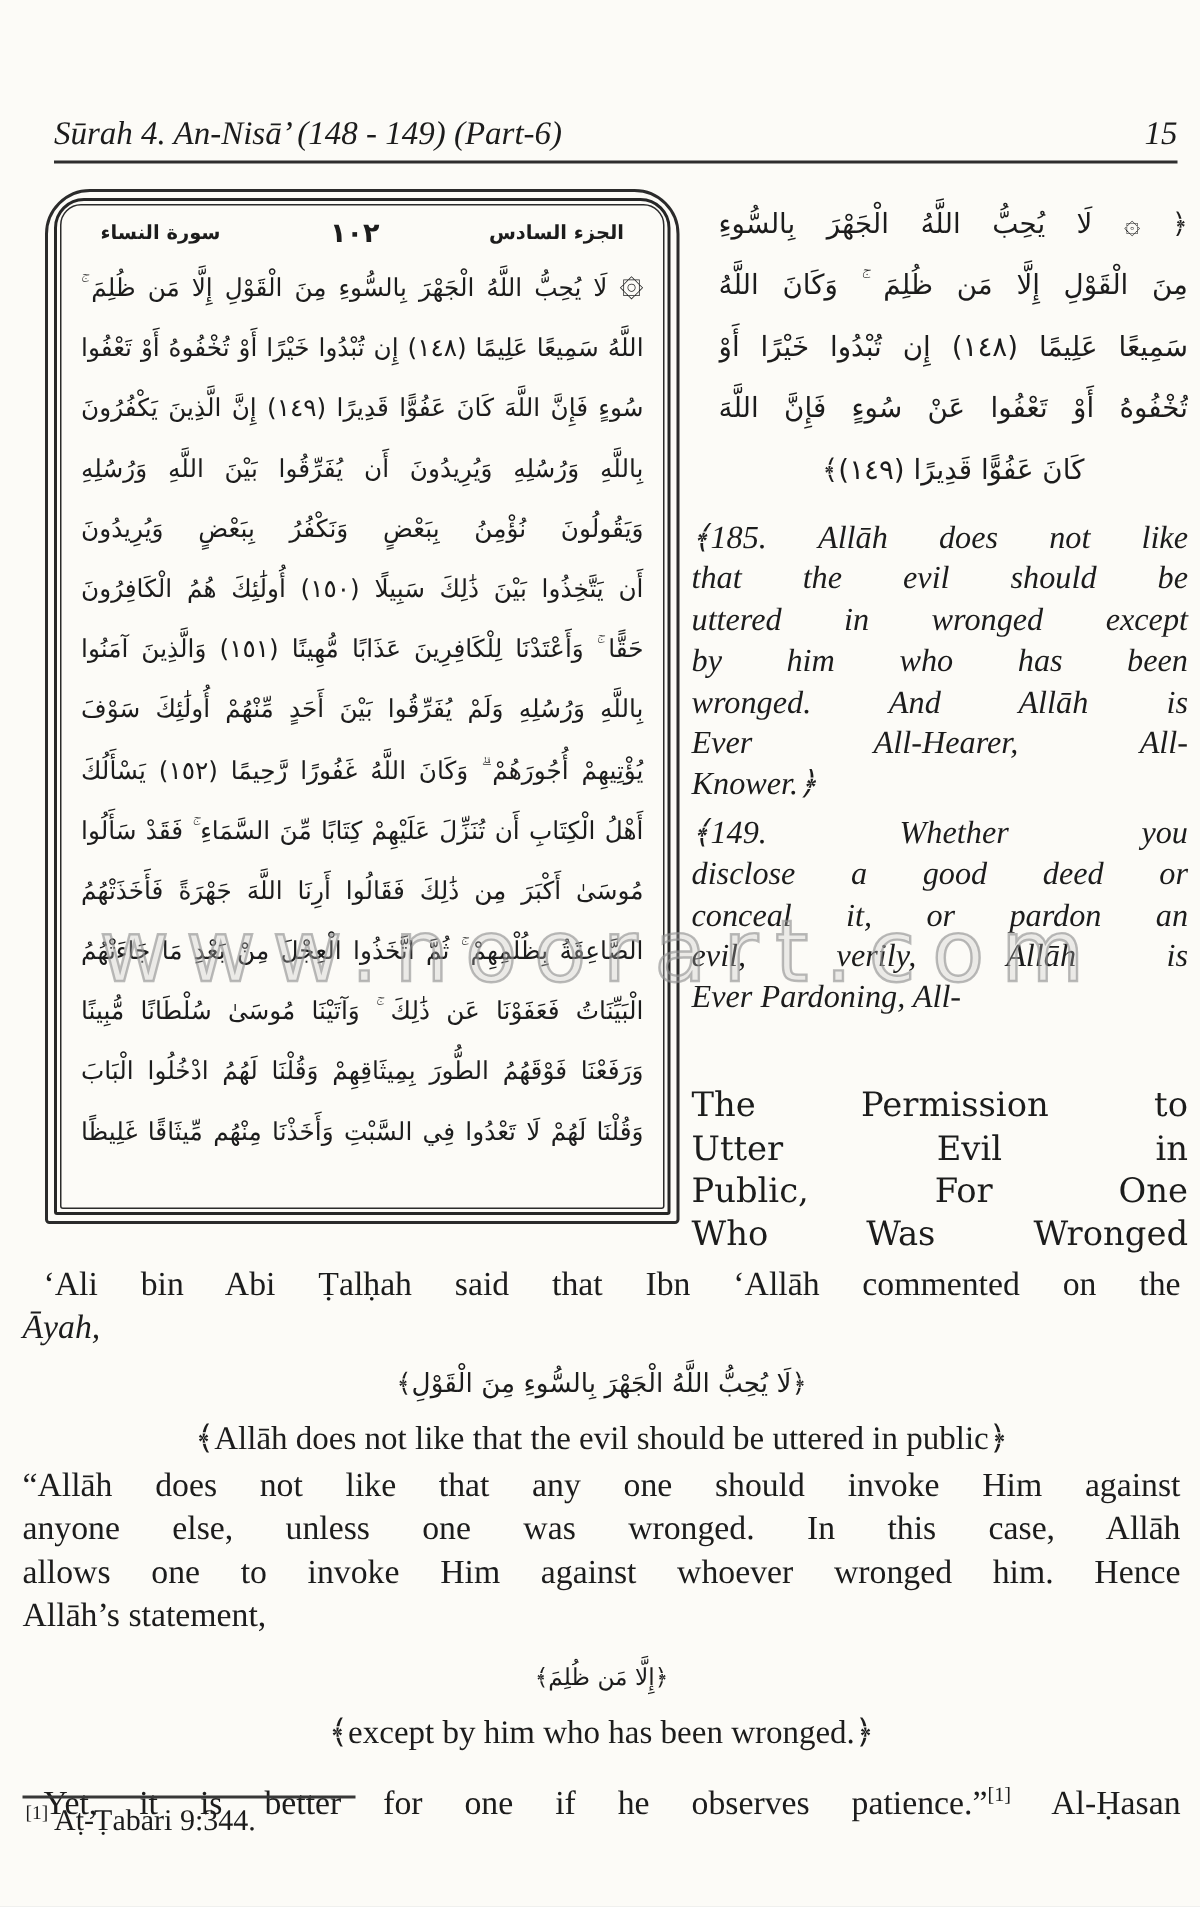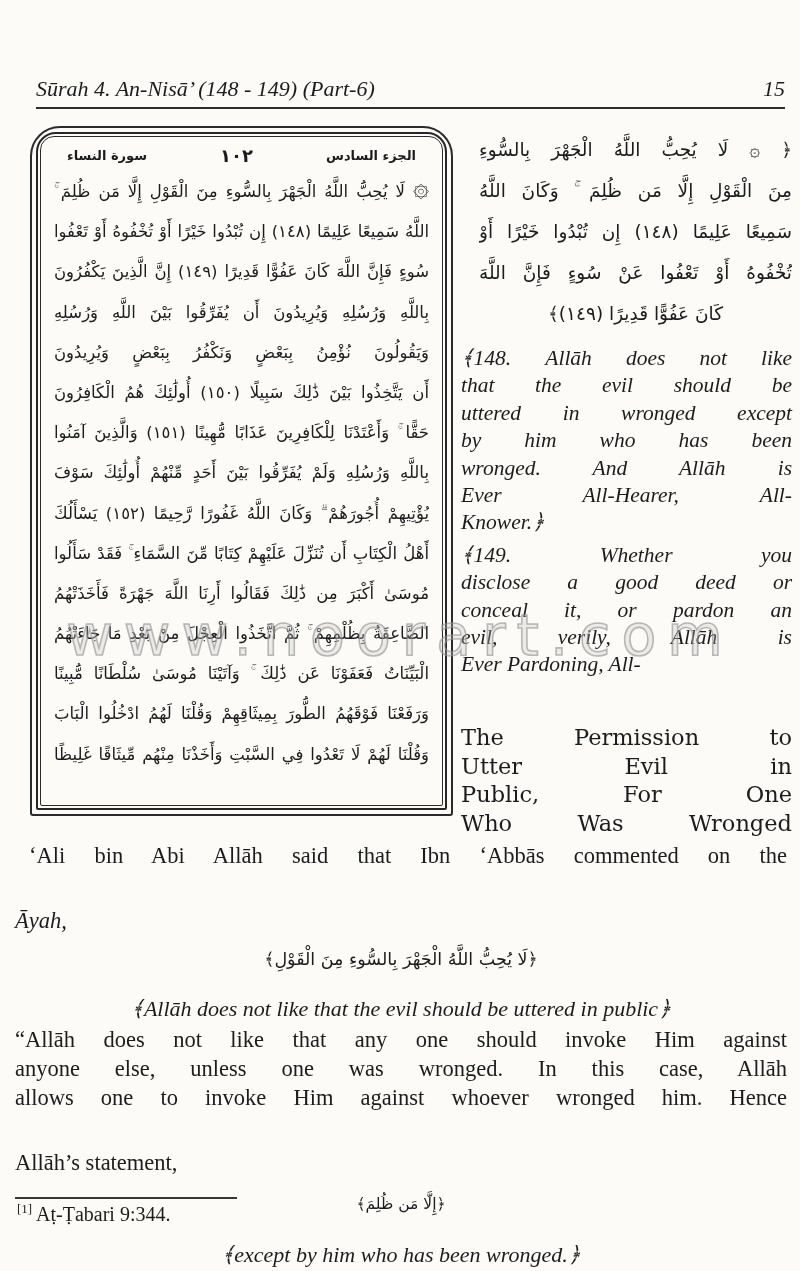--- a/index.html
+++ b/index.html
@@ -64,31 +64,31 @@
   .tline:last-child { text-align-last:left; }
   .sec-heading {
     margin-top:auto; font-family:"DejaVu Serif",serif;
     font-weight:normal; font-size:22.5px;
   }
   .hline { line-height:28.4px; text-align:justify; text-align-last:justify; }
 
   
   .body-text { position:absolute; left:15px; width:772px; top:841px; font-size:22.5px; }
   .bline { line-height:29px; text-align:justify; text-align-last:justify; }
-  .bline.lastline { text-align-last:left;margin-top:36px; }
+  .bline.lastline { text-align-last:left; }
   .indent { text-indent:14px; }
   .it { font-style:italic; }
   .ar-quote {
     direction:rtl; text-align:center; font-family:"DejaVu Sans",sans-serif;
     font-size:17.5px; line-height:38px; margin-top:5px;
   }
   .ar-quote.small { font-size:15.5px; line-height:40px; margin-top:7px; }
   .it-quote {
-    text-align:center; font-style:italic; font-size:22px;
-    line-height:33px; margin-top:14px;
+    text-align:center; font-size:22px;
+    line-height:33px; margin-top:0;
   }
   .p3 { margin-top:16px; }
   sup.ref { font-size:0.6em; vertical-align:super; line-height:0; }
 
   
   .footnote { position:absolute; left:15px; top:1197px; font-size:20px; }
   .fn-rule { width:222px; border-top:2px solid #383838; margin-bottom:4px; }
   .fn-body { padding-left:2px; }
   .fn-body sup.ref { font-size:0.65em; }
 
@@ -145,21 +145,21 @@
 
   <div class="col">
     <div class="arabic-verse">
       <div class="aline">﴿ ۞ لَا يُحِبُّ اللَّهُ الْجَهْرَ بِالسُّوءِ</div>
       <div class="aline">مِنَ الْقَوْلِ إِلَّا مَن ظُلِمَ ۚ وَكَانَ اللَّهُ</div>
       <div class="aline">سَمِيعًا عَلِيمًا (١٤٨) إِن تُبْدُوا خَيْرًا أَوْ</div>
       <div class="aline">تُخْفُوهُ أَوْ تَعْفُوا عَنْ سُوءٍ فَإِنَّ اللَّهَ</div>
       <div class="aline">كَانَ عَفُوًّا قَدِيرًا (١٤٩)﴾</div>
     </div>
     <div class="trans">
-      <div class="tline">﴾148. Allāh does not like</div>
+      <div class="tline">﴾185. Allāh does not like</div>
       <div class="tline">that the evil should be</div>
       <div class="tline">uttered in wronged except</div>
       <div class="tline">by him who has been</div>
       <div class="tline">wronged. And Allāh is</div>
       <div class="tline">Ever All-Hearer, All-</div>
       <div class="tline">Knower.﴿</div>
     </div>
     <div class="trans">
       <div class="tline">﴾149. Whether you</div>
       <div class="tline">disclose a good deed or</div>
@@ -170,21 +170,21 @@
     <div class="sec-heading">
       <div class="hline">The Permission to</div>
       <div class="hline">Utter Evil in</div>
       <div class="hline">Public, For One</div>
       <div class="hline">Who Was Wronged</div>
     </div>
   </div>
 
   <div class="body-text">
     <div>
-      <div class="bline indent">‘Ali bin Abi Allāh said that Ibn ‘Abbās commented on the</div>
+      <div class="bline indent">‘Ali bin Abi Ṭalḥah said that Ibn ‘Allāh commented on the</div>
       <div class="bline lastline it">Āyah,</div>
     </div>
     <div class="ar-quote">﴿لَا يُحِبُّ اللَّهُ الْجَهْرَ بِالسُّوءِ مِنَ الْقَوْلِ﴾</div>
     <div class="it-quote">﴾Allāh does not like that the evil should be uttered in public﴿</div>
     <div>
       <div class="bline">“Allāh does not like that any one should invoke Him against</div>
       <div class="bline">anyone else, unless one was wronged. In this case, Allāh</div>
       <div class="bline">allows one to invoke Him against whoever wronged him. Hence</div>
       <div class="bline lastline">Allāh’s statement,</div>
     </div>

